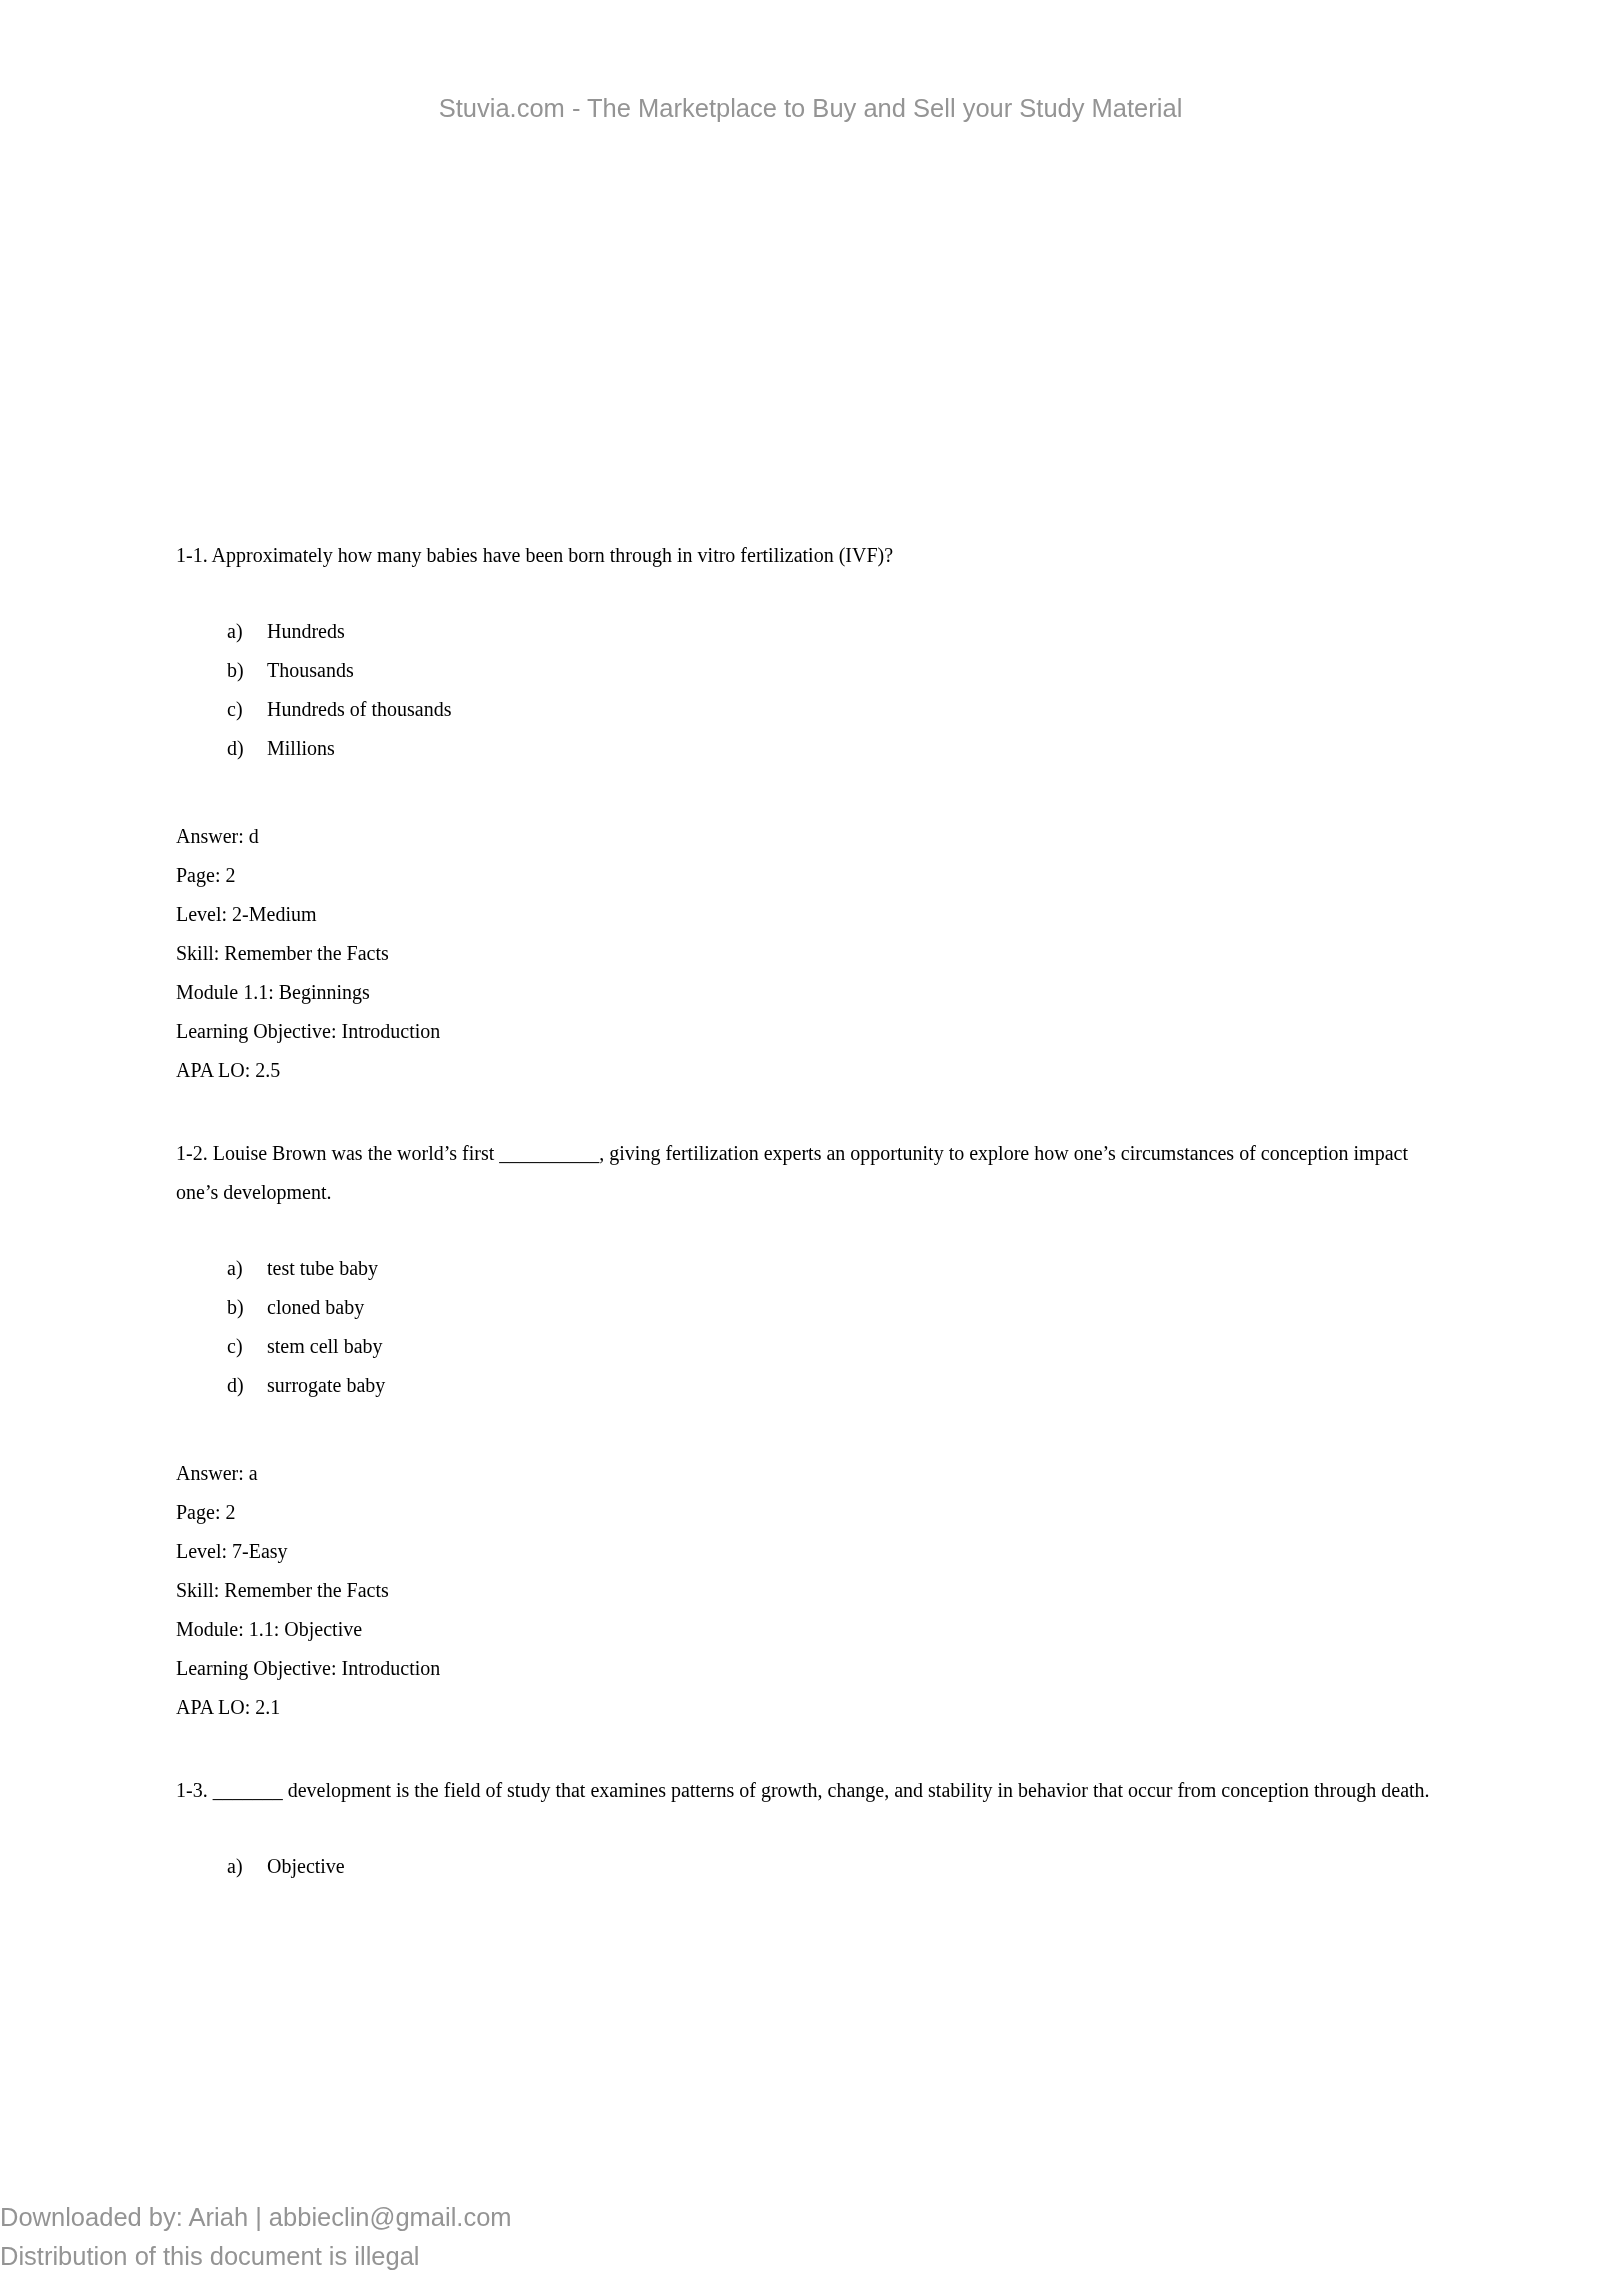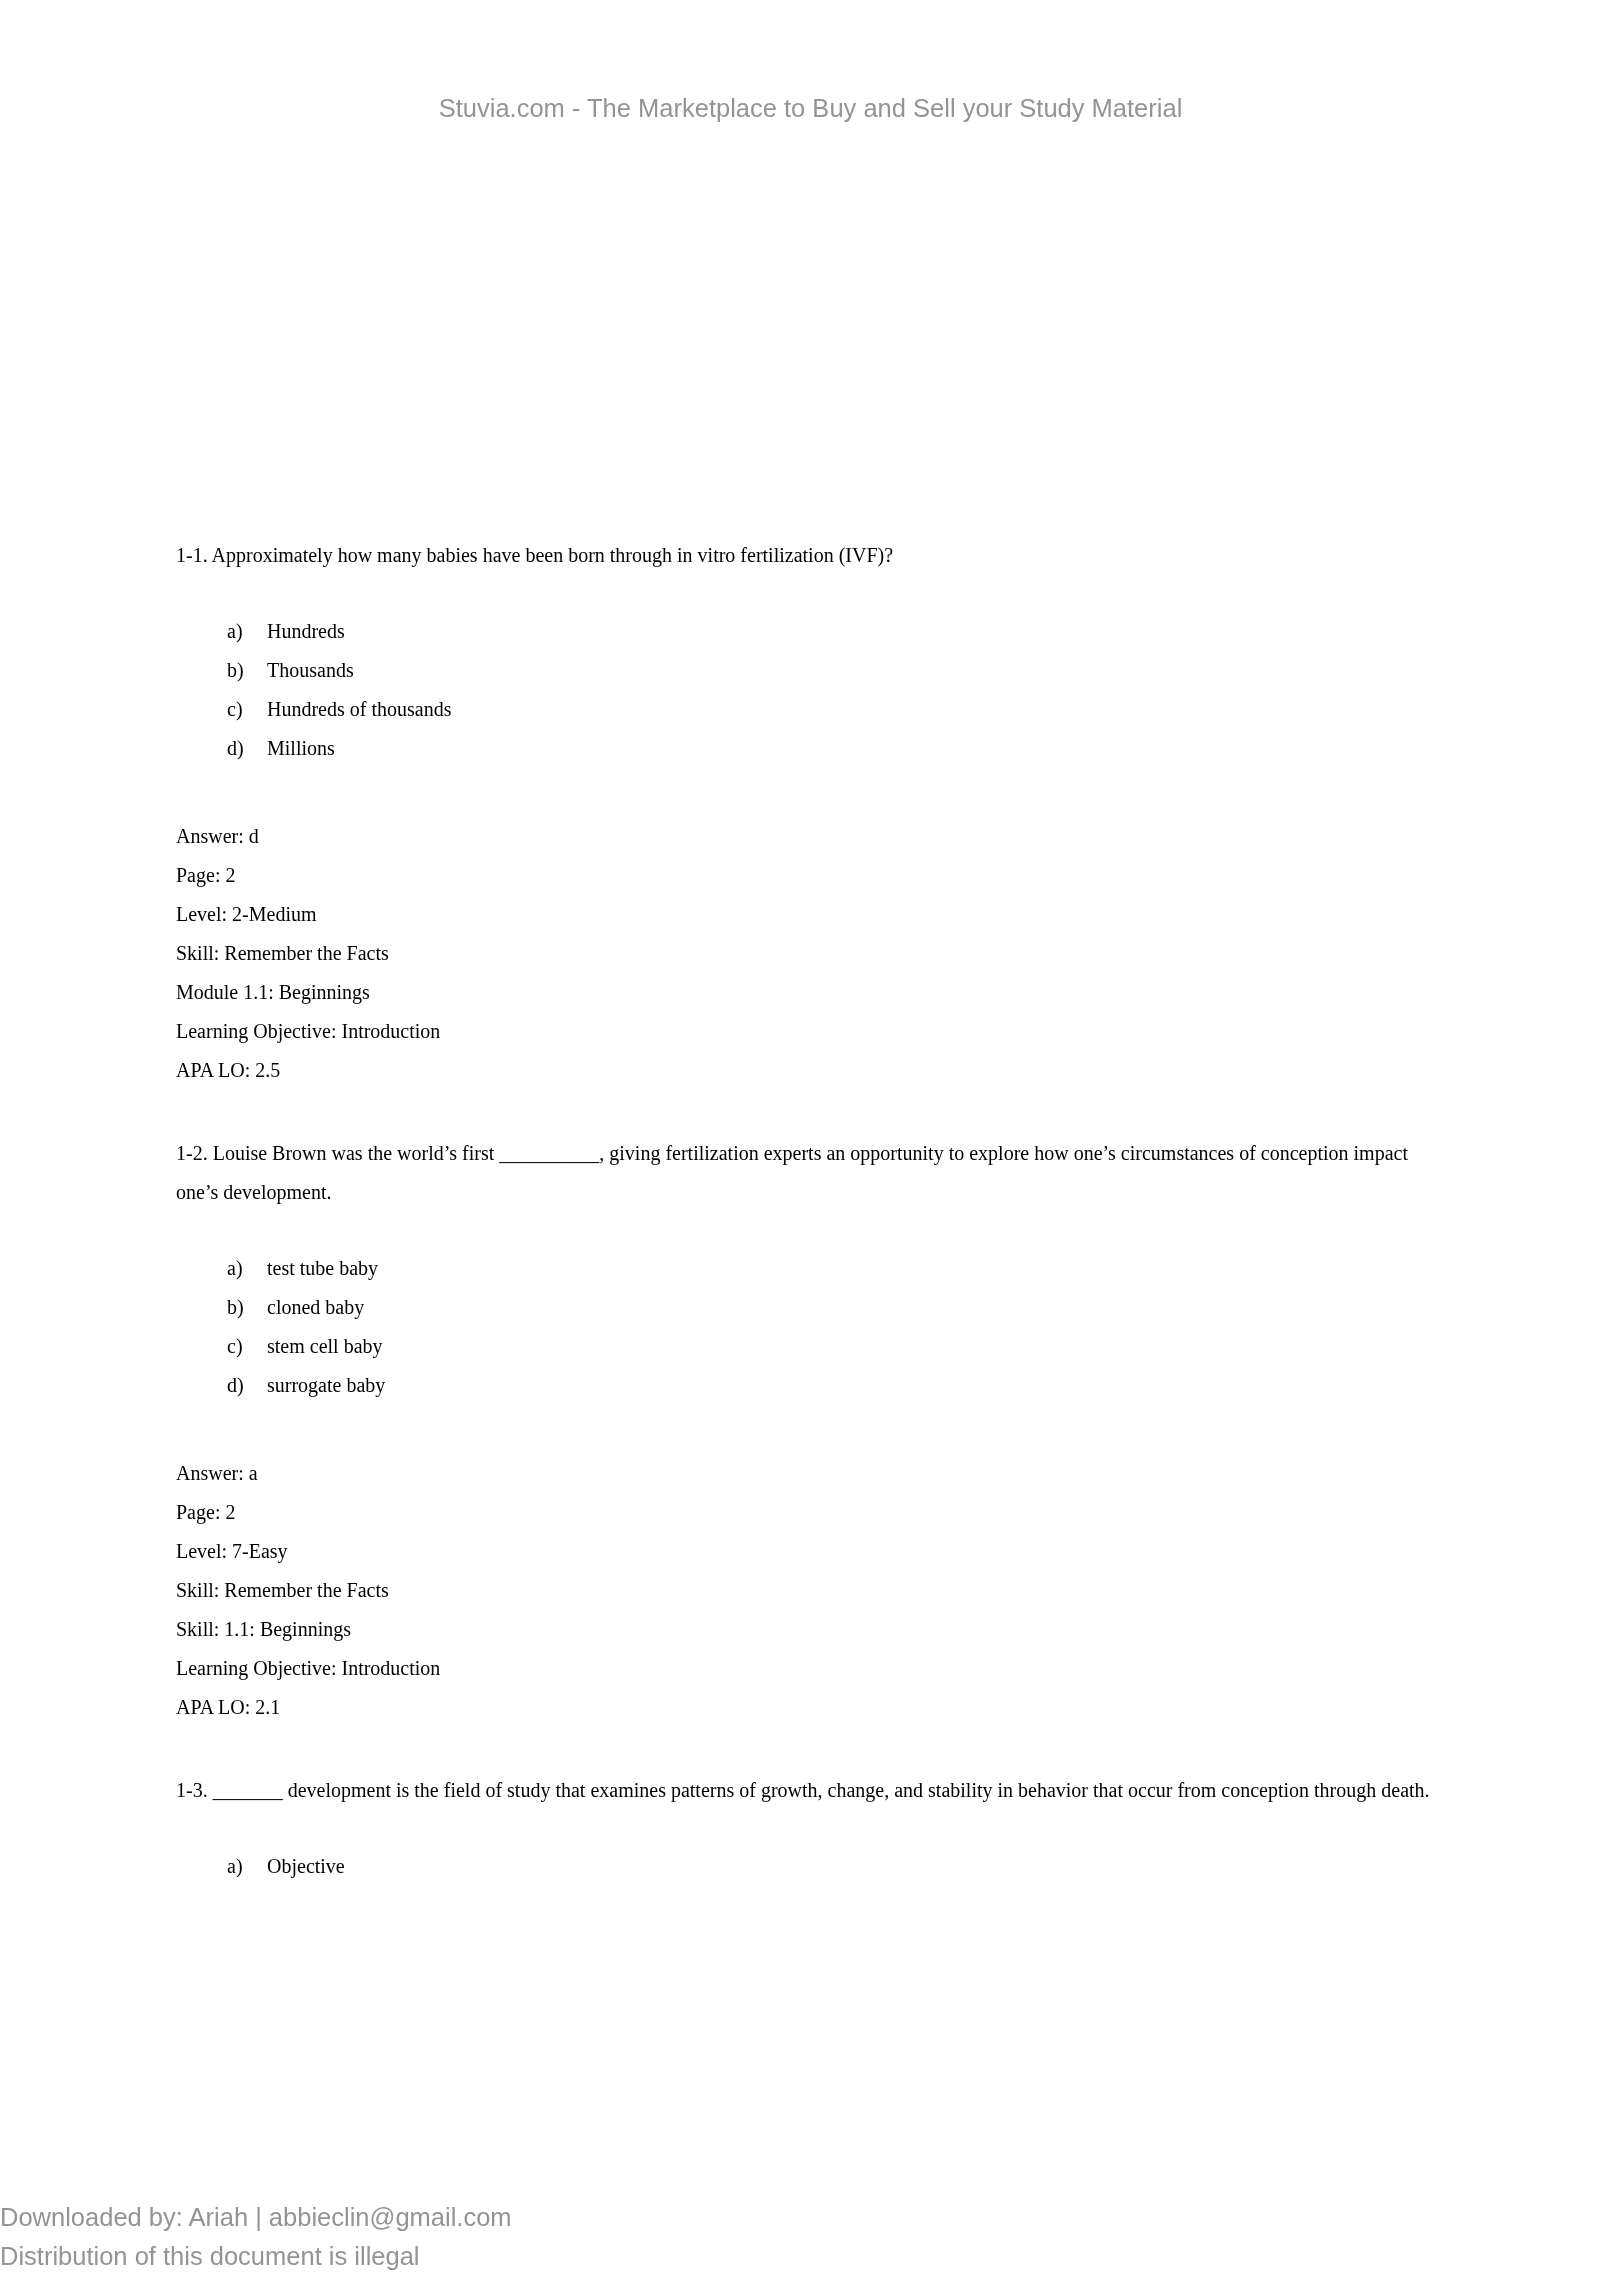--- a/index.html
+++ b/index.html
@@ -107,21 +107,21 @@
         <div class="option">
           <span class="letter">d)</span>
           <span>surrogate baby</span>
         </div>
       </div>
       <div class="meta">
         <div>Answer: a</div>
         <div>Page: 2</div>
         <div>Level: 7-Easy</div>
         <div>Skill: Remember the Facts</div>
-        <div>Skill: 1.1: Beginnings</div>
+        <div>Module: 1.1: Objective</div>
         <div>Learning Objective: Introduction</div>
         <div>APA LO: 2.1</div>
       </div>
     </section>
 
     <section>
       <p class="question"><span>1-3.</span> <span>_______ development is the field of study that examines patterns of growth, change, and stability in behavior that occur from conception through death.</span></p>
       <div class="options">
         <div class="option">
           <span class="letter">a)</span>

